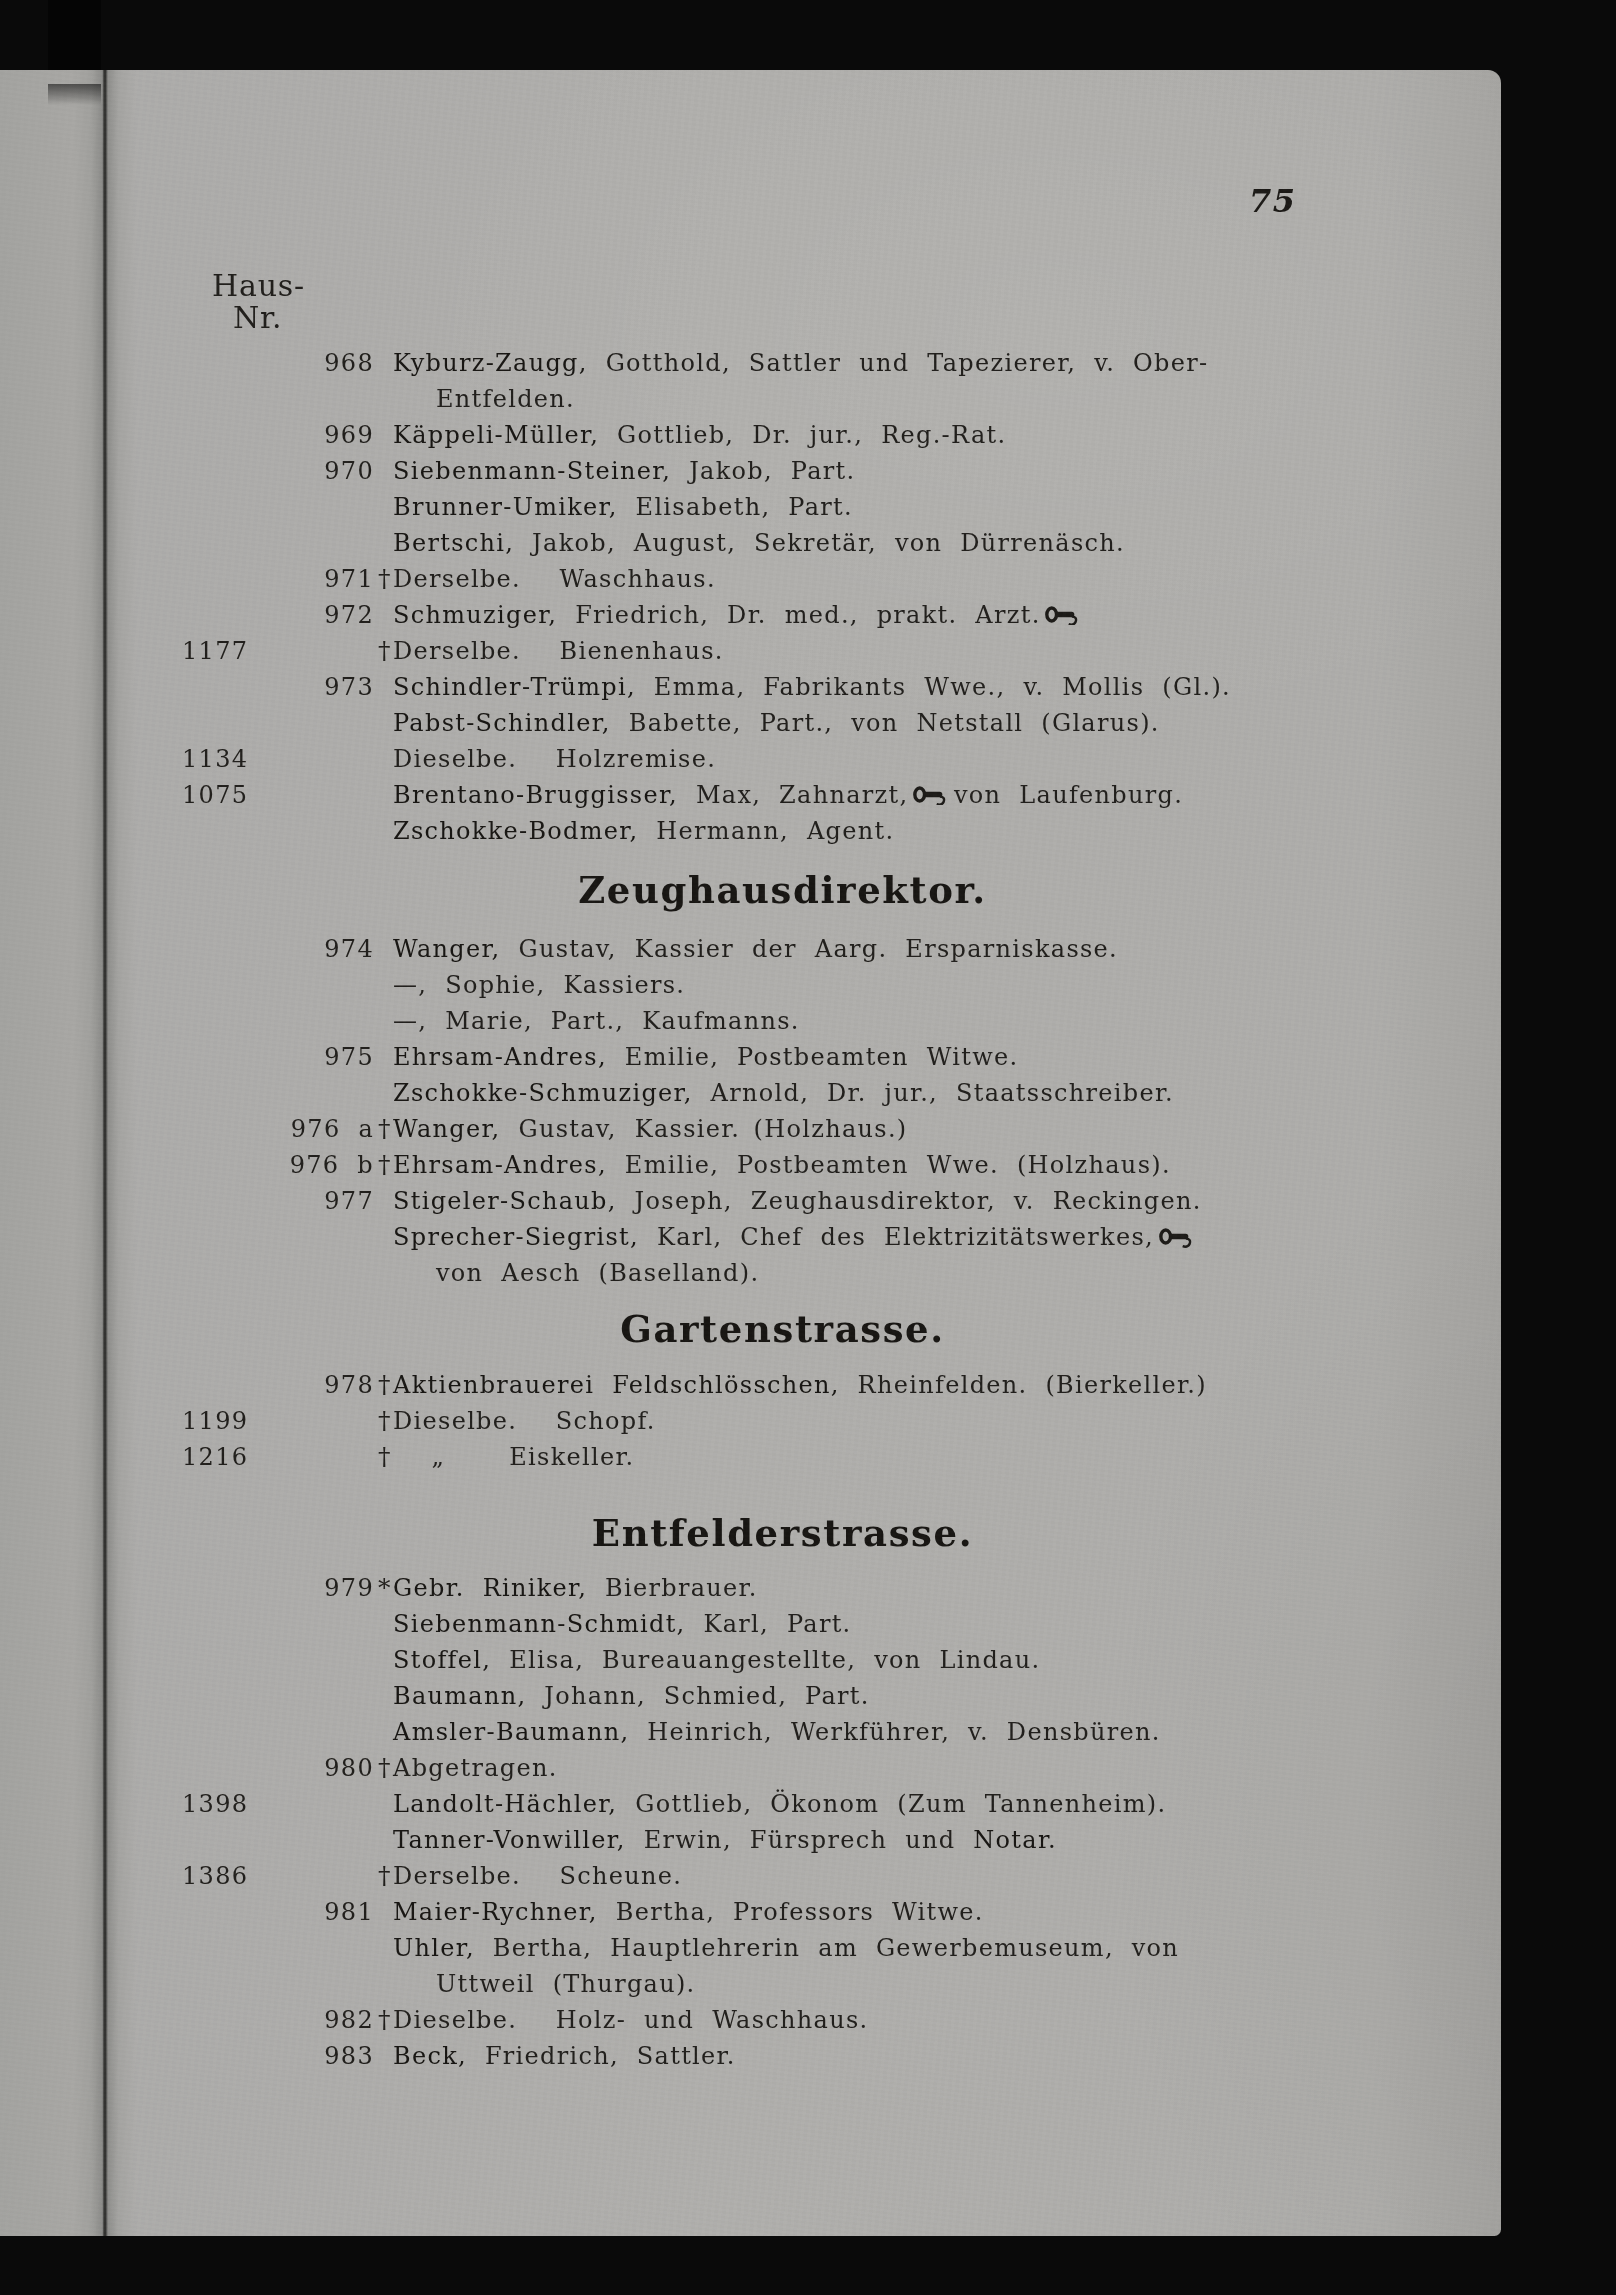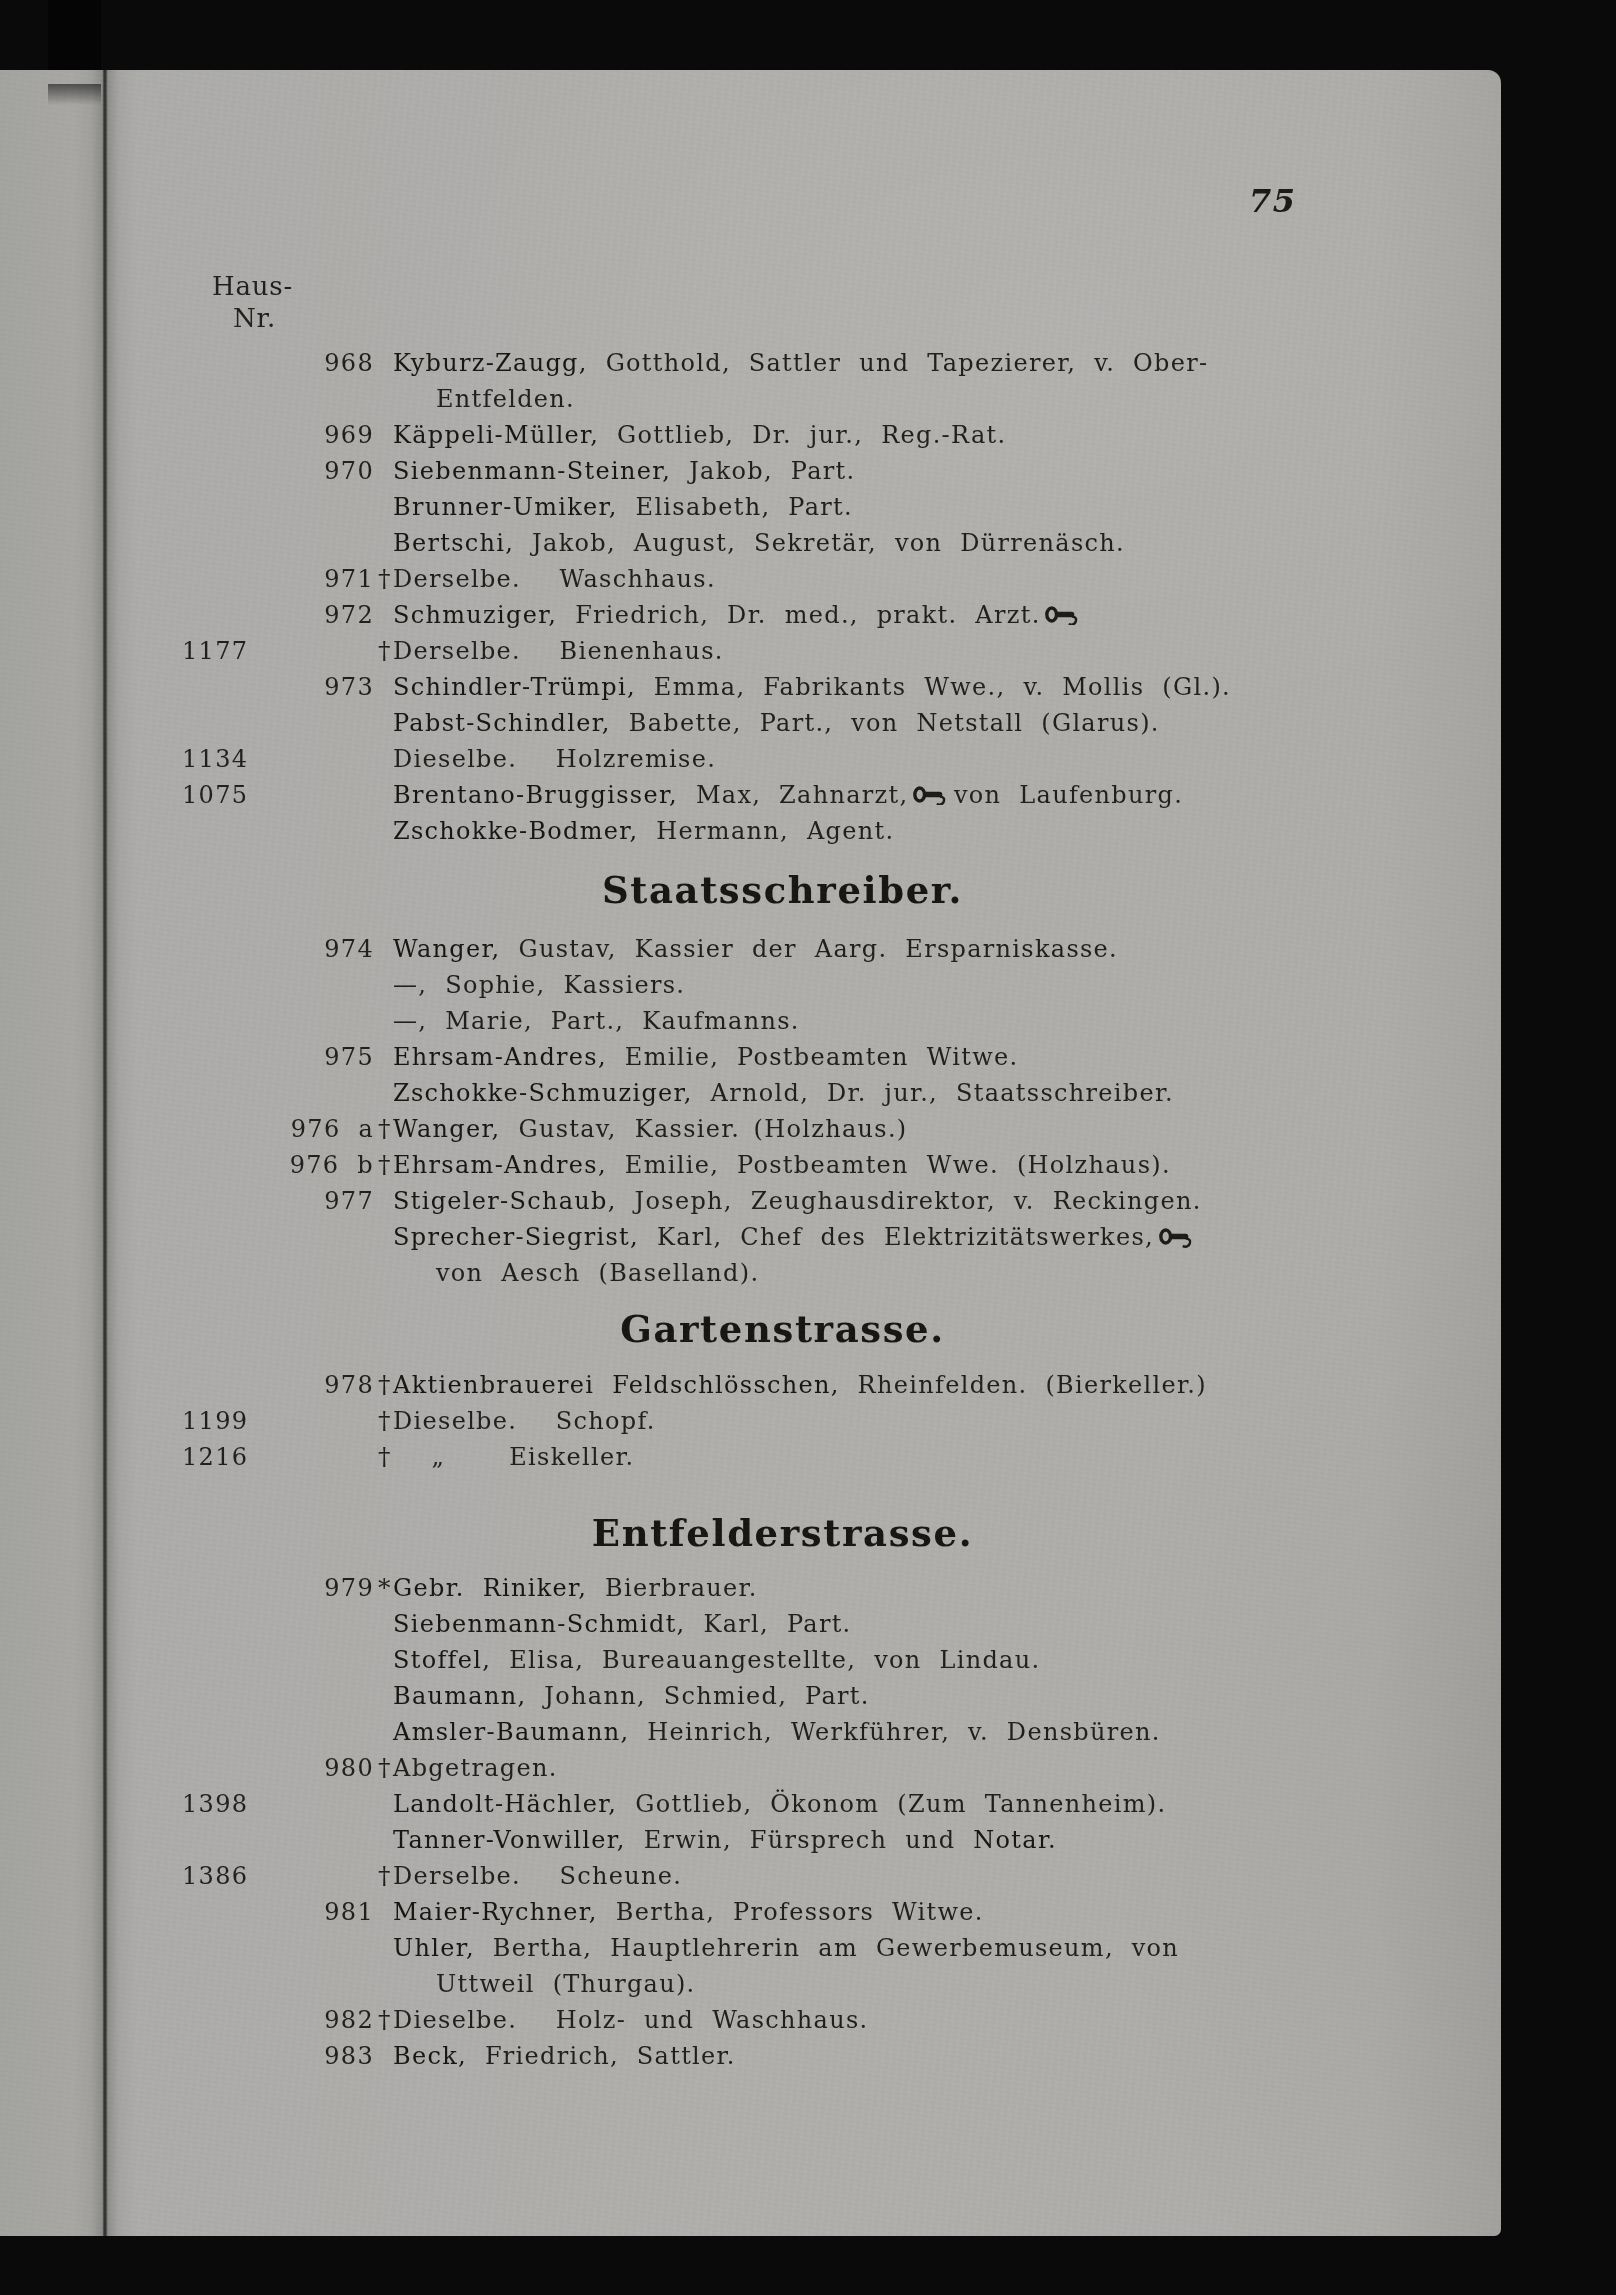--- a/index.html
+++ b/index.html
@@ -21,21 +21,21 @@
     position:absolute;left:91px;top:0;width:27.5px;height:100%;
     background:linear-gradient(90deg, rgba(0,0,0,0) 0, rgba(0,0,0,0.10) 11.3px, rgba(40,40,38,0.9) 13px, rgba(40,40,38,0.9) 14.5px, rgba(0,0,0,0.10) 17px, rgba(0,0,0,0) 27.5px);
   }
   .notch{position:absolute;left:48px;top:0;width:53px;height:84px;background:#050505;}
   .notch-fade{position:absolute;left:48px;top:84px;width:53px;height:21px;
     background:linear-gradient(180deg, rgba(5,5,5,0.55), rgba(5,5,5,0));}
   .pageno{
     position:absolute;left:1249px;top:112px;
     font-size:32px;font-weight:bold;font-style:italic;letter-spacing:1.6px;color:#1c1a17;
   }
-  .hausnr{position:absolute;left:212px;top:200px;font-size:26px;line-height:32px;letter-spacing:0.8px;}
+  .hausnr{position:absolute;left:212px;top:200px;font-size:30px;line-height:32px;letter-spacing:0.8px;}
   .hausnr .l2{padding-left:21px;}
   .content{position:absolute;left:16px;top:275px;width:1501px;}
   .row{position:relative;height:36px;line-height:36px;font-size:24px;letter-spacing:1.3px;word-spacing:9px;}
   .num{position:absolute;left:166px;width:192px;text-align:right;white-space:pre;}
   .num.n4{text-align:left;}
   .marker{position:absolute;left:362px;width:14.5px;font-size:25px;}
   .txt{position:absolute;left:377px;white-space:pre;}
   .txt.ind1{left:420px;}
   .b{font-weight:normal;color:#181613;}
   .heading{
@@ -120,21 +120,21 @@
           <span class="num n4">1075</span>
           <span class="txt"><span class="b">Brentano-Bruggisser,</span><span> Max, Zahnarzt,</span><svg class="tel" width="36" height="19.4" viewBox="0 0 44 24" aria-hidden="true">
     <ellipse cx="8" cy="10.5" rx="6" ry="8" fill="none" stroke="#1d1b18" stroke-width="4.2"></ellipse>
     <rect x="13" y="7.2" width="23" height="6.6" rx="3.3" fill="#1d1b18"></rect>
     <path d="M33 13 q7 0.5 4.5 7 q-2.5 4.5 -8.5 2.5" fill="none" stroke="#1d1b18" stroke-width="3"></path>
   </svg><span>von Laufenburg.</span></span>
         </div>
         <div class="row">
           <span class="txt"><span class="b">Zschokke-Bodmer,</span><span> Hermann, Agent.</span></span>
         </div>
-        <div class="heading h-zschokke">Staatsschreiber.</div>
+        <div class="heading h-zschokke">Zeughausdirektor.</div>
         <div class="row">
           <span class="num">974</span>
           <span class="txt"><span class="b">Wanger,</span><span> Gustav, Kassier der Aarg. Ersparniskasse.</span></span>
         </div>
         <div class="row">
           <span class="txt"><span>—, Sophie, Kassiers.</span></span>
         </div>
         <div class="row">
           <span class="txt"><span>—, Marie, Part., Kaufmanns.</span></span>
         </div>

